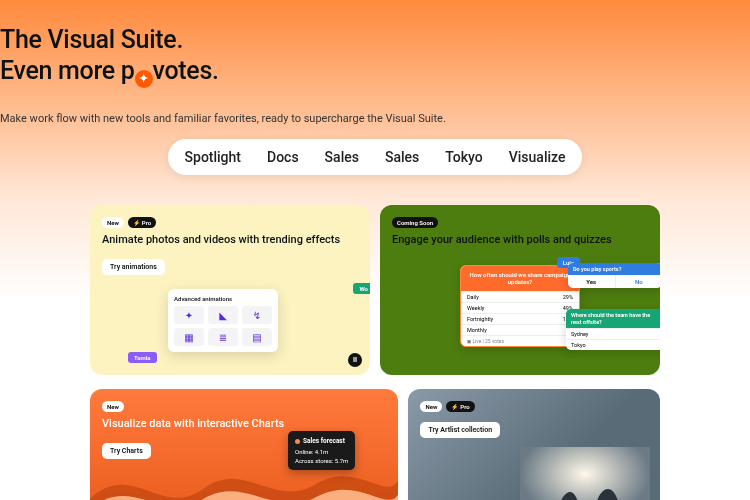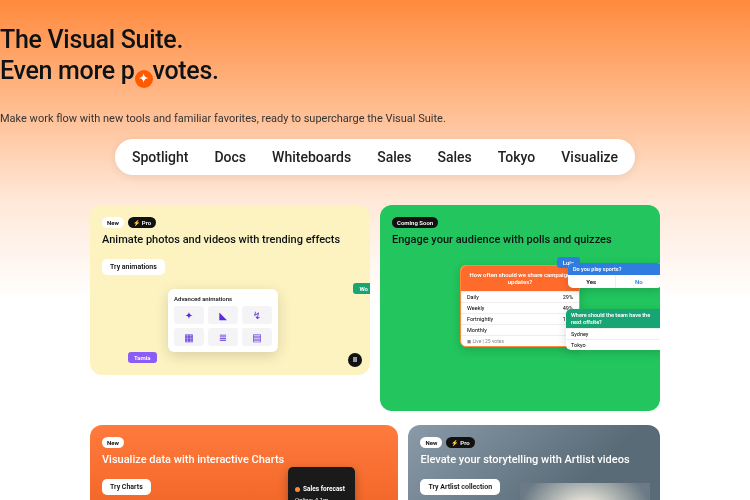--- a/index.html
+++ b/index.html
@@ -14,21 +14,21 @@
 .grid{display:flex;flex-direction:column;gap:14px;padding:16px 90px 0;width:100%}
 .row{display:flex;gap:10px}
 .card{border-radius:12px;padding:12px;position:relative;overflow:hidden;flex:1}
 .card .badge-row{display:flex;gap:4px;margin-bottom:5px}
 .badge{font-size:6px;padding:2px 5px;border-radius:999px;background:#fff;font-weight:600}
 .badge.dark{background:#111;color:#fff}
 .card h3{font-size:11px;font-weight:500;line-height:1.25;color:#0d1216;margin-bottom:7px}
 .card-c h3,.card-d h3{color:#fff}
 .cta{display:inline-block;background:#fff;font-size:7px;font-weight:600;padding:4px 8px;border-radius:5px;cursor:pointer;color:#111}
 .card-a{background:#fdf3c1;height:170px}
-.card-b{background:#22c55e;height:206px}
+.card-b{background:#4d7c0f;height:170px}
 .card-c{background:linear-gradient(180deg,#ff7a3d,#e85a1a);height:140px;flex:1.25}
 .card-d{background:linear-gradient(135deg,#8a9aa8 0%,#5a6b78 60%);height:140px;flex:1}
 .anim-panel{position:absolute;left:78px;top:84px;width:110px;background:#fff;border-radius:6px;box-shadow:0 4px 14px rgba(0,0,0,.15);padding:6px}
 .anim-panel .ttl{font-size:6px;font-weight:600;margin-bottom:4px;color:#222}
 .anim-grid{display:grid;grid-template-columns:repeat(3,1fr);gap:4px}
 .anim-cell{height:18px;background:#f4f4f6;border-radius:3px;display:flex;align-items:center;justify-content:center;font-size:10px;color:#5b2bd9}
 .chip{position:absolute;font-size:6px;padding:2px 6px;border-radius:3px;color:#fff;font-weight:600}
 .chip.green{background:#17a673}.chip.blue{background:#2f7de1}.chip.purple{background:#8b5cf6}.chip.pink{background:#ff3ea5}
 .poll-stack{position:absolute;left:80px;top:60px;width:120px}
 .poll-card{background:#fff;border-radius:6px;box-shadow:0 3px 10px rgba(0,0,0,.15);margin-bottom:4px;overflow:hidden;border:1px solid #ff8a3d}
@@ -38,41 +38,40 @@
 .mini-poll{position:absolute;right:-2px;top:58px;width:94px;background:#fff;border-radius:5px;box-shadow:0 3px 10px rgba(0,0,0,.15);overflow:hidden}
 .mini-poll .mh{background:#2f7de1;color:#fff;font-size:5.5px;padding:3px 5px;font-weight:600}
 .mini-poll .opts{display:flex}
 .mini-poll .opt{flex:1;font-size:6px;text-align:center;padding:3px;border-right:1px solid #eee;font-weight:600}
 .mini-poll .opt:last-child{border:0;color:#2f7de1}
 .mini-poll2{position:absolute;right:-6px;top:104px;width:100px;background:#fff;border-radius:5px;box-shadow:0 3px 10px rgba(0,0,0,.15);overflow:hidden}
 .mini-poll2 .mh2{background:#17a673;color:#fff;font-size:5.5px;padding:3px 5px;font-weight:600;line-height:1.2}
 .mini-poll2 .row2{font-size:5.5px;padding:2px 5px;border-top:1px solid #eee}
 .wave{position:absolute;bottom:0;left:0;right:0;height:80px}
 .wave svg{width:100%;height:100%}
-.tooltip{position:absolute;left:198px;top:42px;background:#1a1a1a;color:#fff;border-radius:5px;padding:17px 7px;font-size:6px;line-height:1.5;box-shadow:0 3px 10px rgba(0,0,0,.3)}
+.tooltip{position:absolute;left:198px;top:42px;background:#1a1a1a;color:#fff;border-radius:5px;padding:5px 7px;font-size:6px;line-height:1.5;box-shadow:0 3px 10px rgba(0,0,0,.3)}
 .tooltip .dot{display:inline-block;width:5px;height:5px;border-radius:50%;background:#ff8a3d;margin-right:3px;vertical-align:middle}
 .tooltip b{font-size:6.5px}
 .silhouette{position:absolute;bottom:-8px;right:10px;width:130px;height:90px}
 .play{position:absolute;right:10px;bottom:10px;width:18px;height:18px;border-radius:50%;background:rgba(0,0,0,.55);display:flex;align-items:center;justify-content:center}
 .play:after{content:"";border-left:6px solid #fff;border-top:4px solid transparent;border-bottom:4px solid transparent;margin-left:1px}
 .dot-btn{position:absolute;right:8px;bottom:8px;width:14px;height:14px;border-radius:50%;background:#111;color:#fff;font-size:7px;display:flex;align-items:center;justify-content:center;font-weight:700}
 </style>
 </head>
 <body>
 
 <div class="hero">
   <h1>
     <span>The Visual Suite.</span><br>
     <span>Even more p</span><span class="o-icon">✦</span><span>votes.</span>
   </h1>
   <p class="sub">Make work flow with new tools and familiar favorites, ready to supercharge the Visual Suite.</p>
   <div class="tabs" id="tabs">
       <div class="tab">Spotlight</div>
       <div class="tab">Docs</div>
-      <div class="tab">Whiteboards</div>
       <div class="tab">Sales</div>
       <div class="tab">Sales</div>
       <div class="tab">Tokyo</div>
       <div class="tab">Visualize</div>
     </div>
 </div>
 
 <div class="grid">
   <div class="row">
     <div class="card card-a">
@@ -162,21 +161,20 @@
         <span>Across stores: 5.7m</span>
       </div>
       <span class="chip pink" style="left:218px;bottom:6px">Raj</span>
     </div>
 
     <div class="card card-d">
       <div class="badge-row">
         <span class="badge">New</span>
         <span class="badge dark">⚡ Pro</span>
       </div>
-      <h3>Elevate your storytelling with Artlist videos</h3>
       <span class="cta">Try Artlist collection</span>
       <div class="silhouette">
         <svg viewBox="0 0 130 90">
             <rect width="130" height="90" fill="url(#g)"></rect>
             <defs>
               <radialGradient id="g" cx="50%" cy="30%">
                 <stop offset="0%" stop-color="#fff8e8"></stop>
                 <stop offset="100%" stop-color="#6b7a85"></stop>
               </radialGradient>
             </defs>

